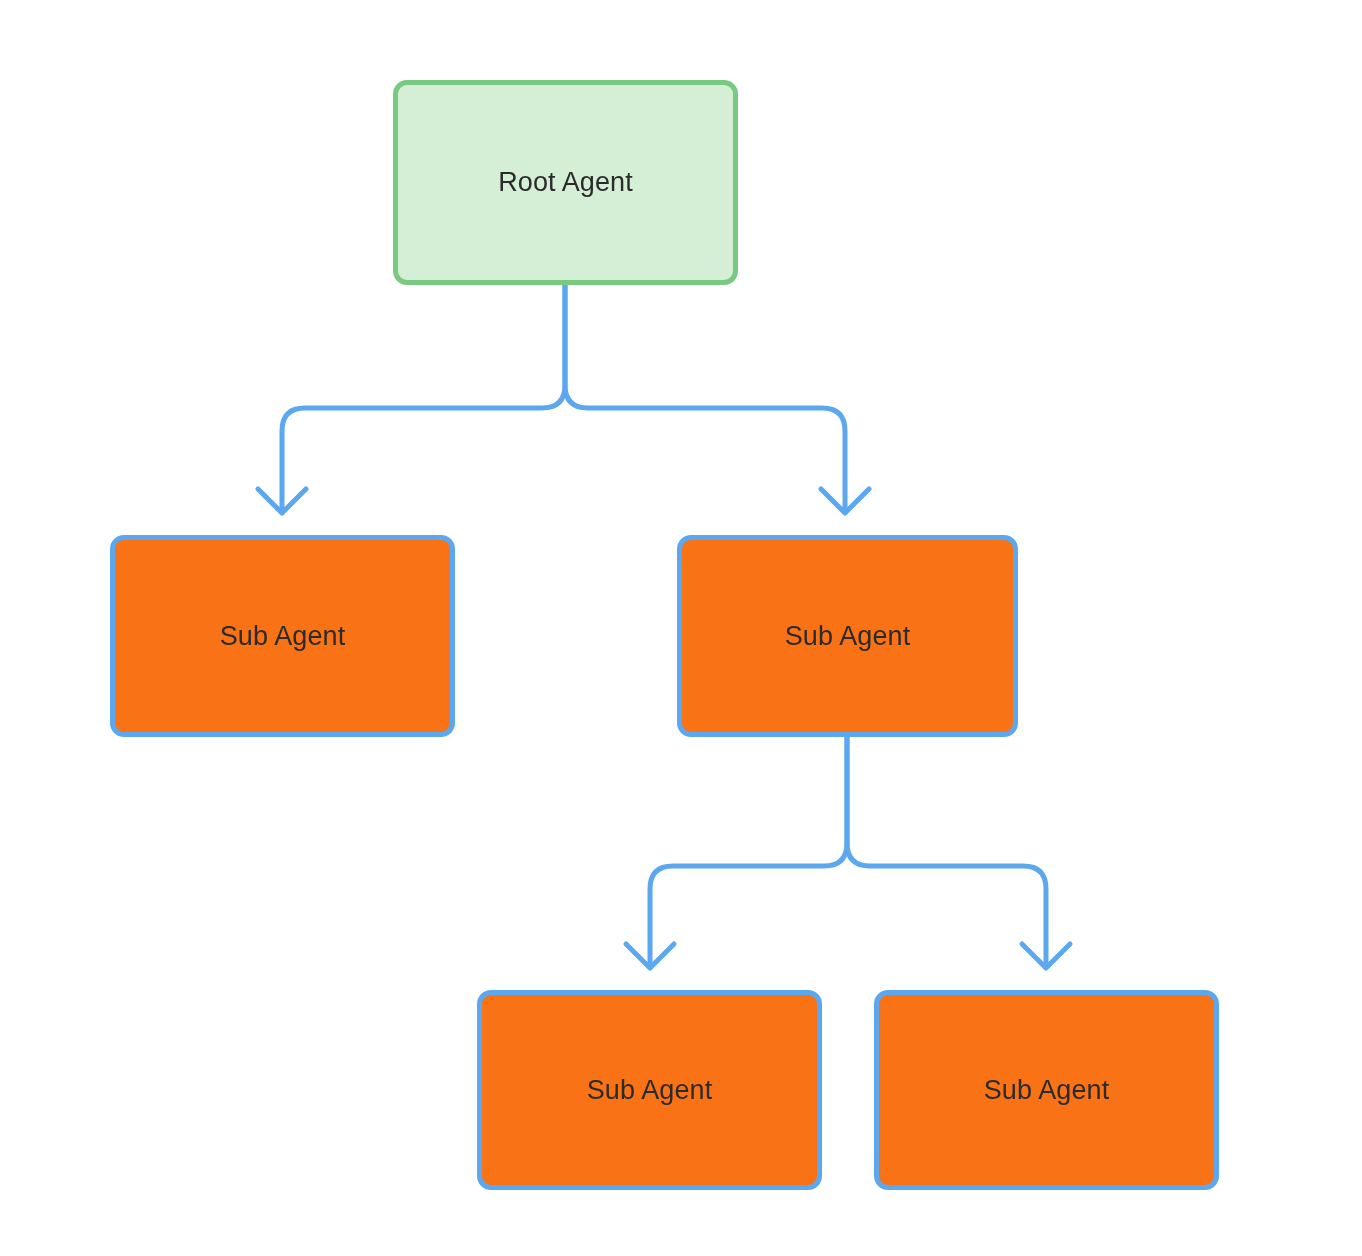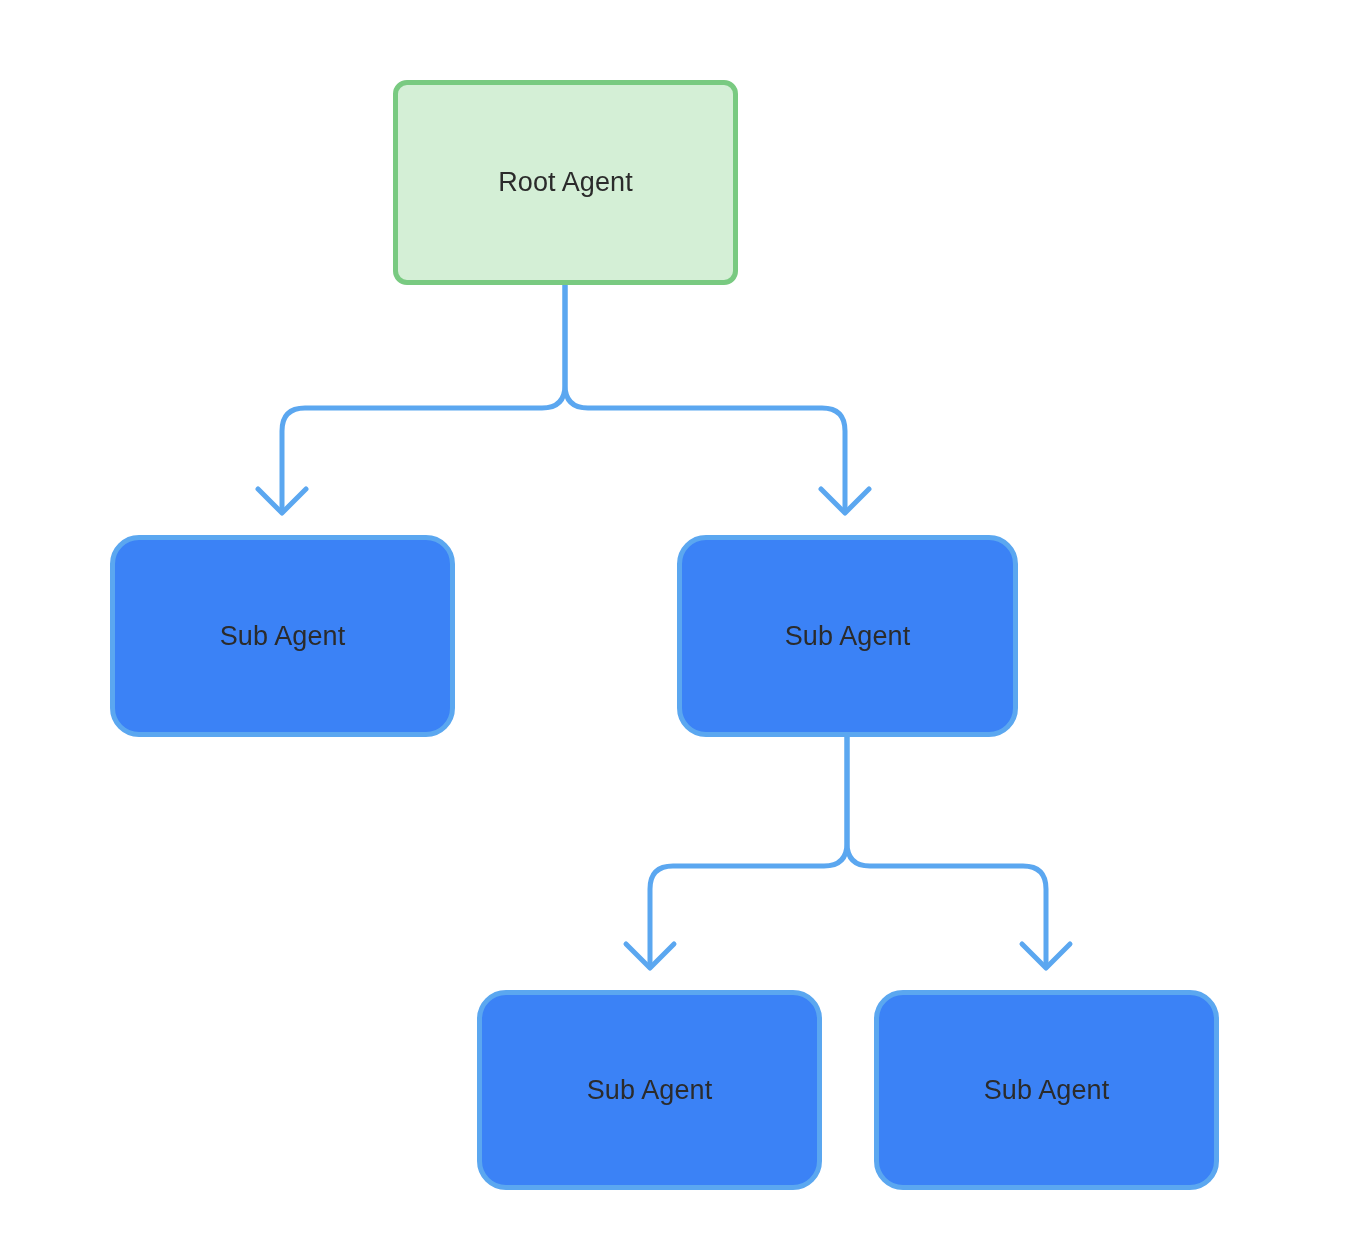--- a/index.html
+++ b/index.html
@@ -43,23 +43,22 @@
     color: #2b2b2b;
     letter-spacing: 0.1px;
     white-space: nowrap;
   }
   .node.root {
     background: #d4efd6;
     border-color: #79ca81;
     border-radius: 14px;
   }
   .node.sub {
-    background: #3b82f6;
+    background: #f97316;
     border-color: #5ba7f0;
-    border-radius: 29px;
   }
 </style>
 </head>
 <body>
 
 <div id="canvas">
 
   <svg id="edges" viewBox="0 0 1362 1256" width="1362" height="1256" xmlns="http://www.w3.org/2000/svg">
     <g fill="none" stroke="#5ba7f0" stroke-width="5" stroke-linecap="round" stroke-linejoin="round">
 

